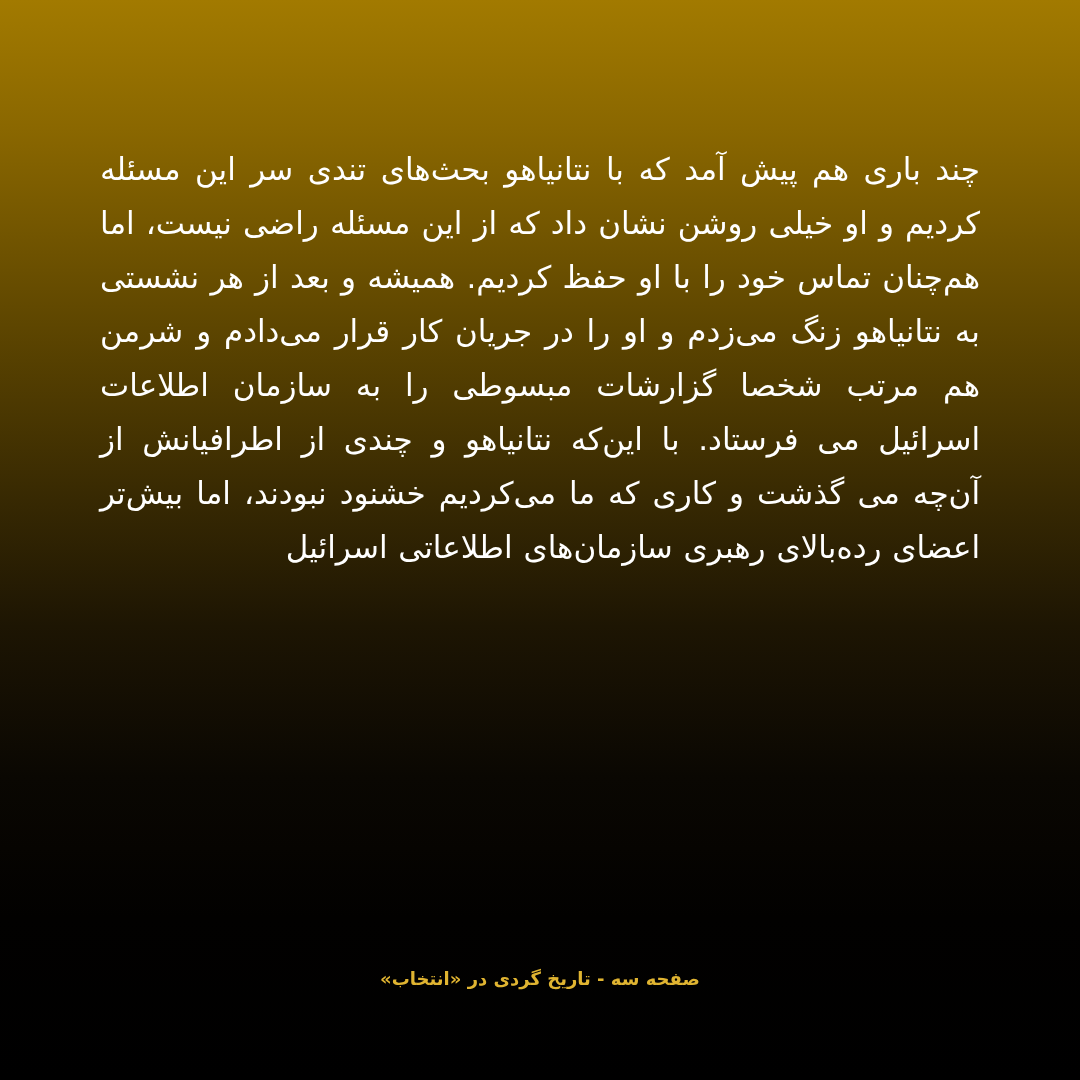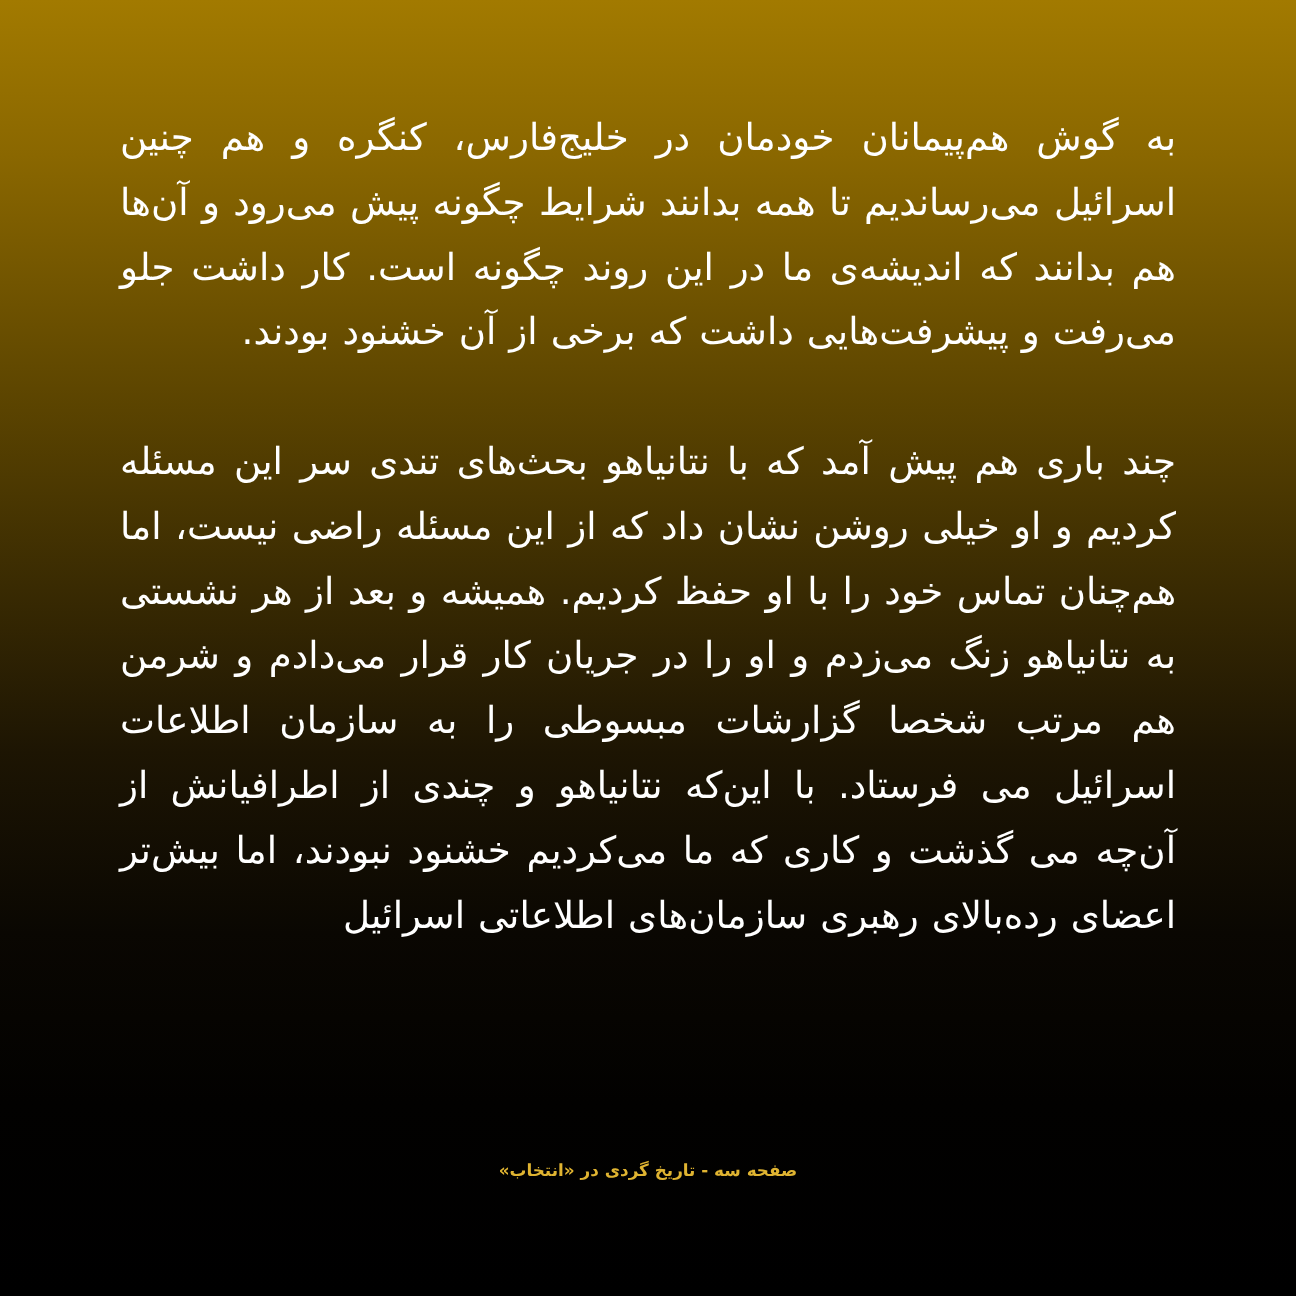--- a/index.html
+++ b/index.html
@@ -35,26 +35,25 @@
       height: 54px;
     }
     .footer {
       position: absolute;
       left: 0;
       right: 0;
       top: 968px;
       text-align: center;
       direction: rtl;
       color: #e0b431;
-      font-size: 14px;
+      font-size: 18px;
       font-weight: bold;
     }
   </style>
 </head>
 <body>
 
 <div class="content">
-  <p class="para">به گوش هم‌پیمانان خودمان در خلیج‌فارس، کنگره و هم چنین اسرائیل می‌رساندیم تا همه بدانند شرایط چگونه پیش می‌رود و آن‌ها هم بدانند که اندیشه‌ی ما در این روند چگونه است. کار داشت جلو می‌رفت و پیشرفت‌هایی داشت که برخی از آن خشنود بودند.</p>
   <div class="para-gap"></div>
   <p class="para">چند باری هم پیش آمد که با نتانیاهو بحث‌های تندی سر این مسئله کردیم و او خیلی روشن نشان داد که از این مسئله راضی نیست، اما هم‌چنان تماس خود را با او حفظ کردیم. همیشه و بعد از هر نشستی به نتانیاهو زنگ می‌زدم و او را در جریان کار قرار می‌دادم و شرمن هم مرتب شخصا گزارشات مبسوطی را به سازمان اطلاعات اسرائیل می فرستاد. با این‌که نتانیاهو و چندی از اطرافیانش از آن‌چه می گذشت و کاری که ما می‌کردیم خشنود نبودند، اما بیش‌تر اعضای رده‌بالای رهبری سازمان‌های اطلاعاتی اسرائیل</p>
 </div>
 
 <div class="footer">صفحه سه - تاریخ گردی در «انتخاب»</div>
 
 </body></html>

